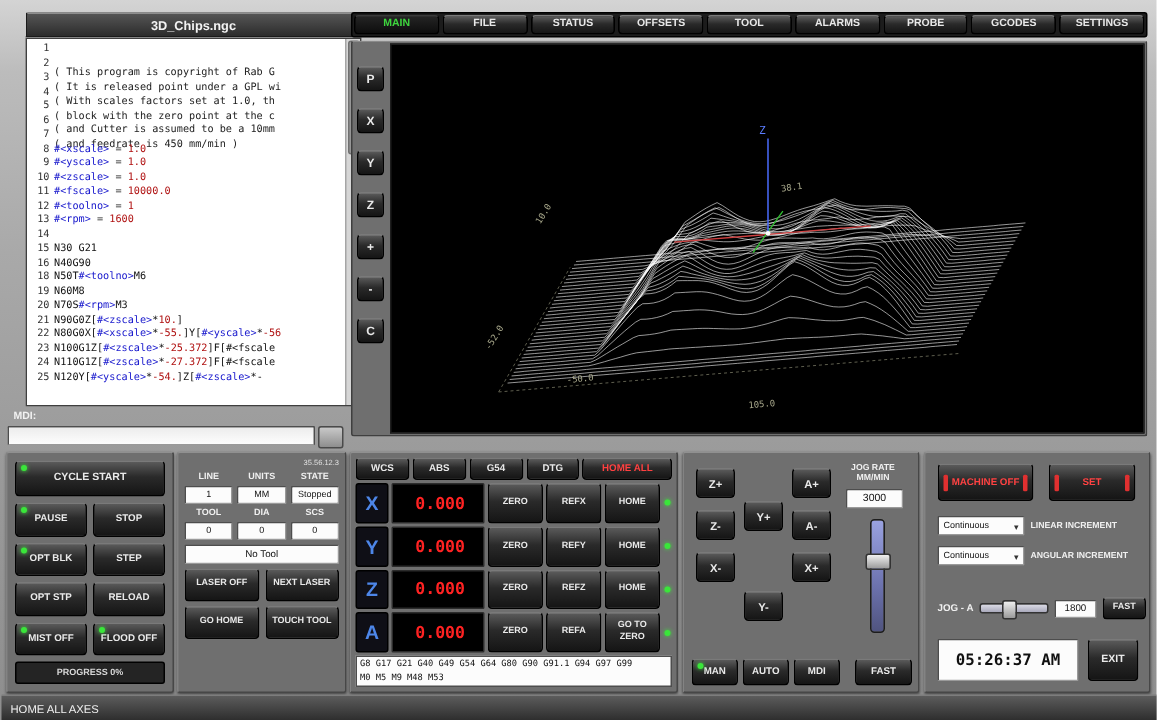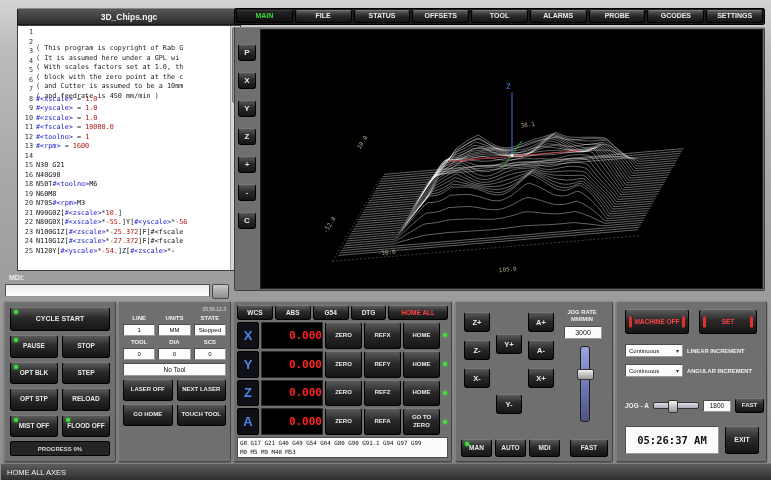--- a/index.html
+++ b/index.html
@@ -71,21 +71,21 @@
   
   #panelC{left:233px;top:301px;width:219px;height:161px;padding:3px;display:flex;flex-direction:column;gap:2px;}
   #dro-header{display:flex;gap:2px;height:15px;flex:none;}
   .dro-hbtn{flex:1;font-size:6.5px;}
   #home-all{flex:1.7;color:#ff4040;}
   #dro-rows{display:flex;flex-direction:column;gap:2px;flex:1;}
   .dro-row{display:flex;gap:2px;flex:1;align-items:stretch;}
   .axis-letter{width:20px;background:#0f0f16;color:#4d86e8;font-size:13px;font-weight:bold;
     display:flex;align-items:center;justify-content:center;border:1px solid #000;border-radius:2px;flex:none;}
   .axis-value{width:62px;background:#000;color:#ff2222;font-family:"DejaVu Sans Mono",monospace;font-size:11px;font-weight:bold;
-    display:flex;align-items:center;justify-content:flex-end;padding-right:0;border:1px solid #2c2c2c;box-sizing:border-box;flex:none;border-radius:1px;}
+    display:flex;align-items:center;justify-content:flex-end;padding-right:12px;border:1px solid #2c2c2c;box-sizing:border-box;flex:none;border-radius:1px;}
   .dro-btn{flex:1;font-size:6px;padding:0 1px;}
   .home-led{width:6px;display:flex;align-items:center;justify-content:center;flex:none;}
   .home-led i{width:4px;height:4px;border-radius:50%;background:#3ae63a;box-shadow:0 0 3px #3ae63a;display:block;}
   #gcode-strip{background:#fcfcfc;border:1px solid #4d4d4d;font-family:"DejaVu Sans Mono",monospace;font-size:5.8px;
     line-height:8.5px;color:#111;padding:1px 2px;height:21px;box-sizing:border-box;flex:none;white-space:nowrap;overflow:hidden;}
 
   
   #panelD{left:455px;top:301px;width:158px;height:161px;}
   #jogpad{position:absolute;left:6px;top:6px;width:96px;height:112px;}
   .jog-btn{position:absolute;width:26px;height:20px;font-size:7.5px;}
@@ -126,21 +126,21 @@
     color:#f0f0f0;font-size:7.5px;display:flex;align-items:center;padding-left:6px;box-sizing:border-box;}
 </style>
 </head>
 <body>
 
 <div id="editor">
   <div id="editor-title">3D_Chips.ngc</div>
   <div id="code">
 
   <div class="code-line comment"><span class="lnum">1</span><span class="ltxt">( This program is copyright of Rab G</span></div>
-      <div class="code-line comment"><span class="lnum">2</span><span class="ltxt">( It is assumed here under a GPL wi</span></div>
+      <div class="code-line comment"><span class="lnum">2</span><span class="ltxt">( It is released point under a GPL wi</span></div>
       <div class="code-line comment"><span class="lnum">3</span><span class="ltxt">( With scales factors set at 1.0, th</span></div>
       <div class="code-line comment"><span class="lnum">4</span><span class="ltxt">( block with the zero point at the c</span></div>
       <div class="code-line comment"><span class="lnum">5</span><span class="ltxt">( and Cutter is assumed to be a 10mm</span></div>
       <div class="code-line comment"><span class="lnum">6</span><span class="ltxt">( and feedrate is 450 mm/min )</span></div>
       <div class="code-line"><span class="lnum">7</span><span class="ltxt"></span></div>
       <div class="code-line"><span class="lnum">8</span><span class="ltxt"><b class="v">#&lt;xscale&gt;</b> = <b class="num">1.0</b></span></div>
       <div class="code-line"><span class="lnum">9</span><span class="ltxt"><b class="v">#&lt;yscale&gt;</b> = <b class="num">1.0</b></span></div>
       <div class="code-line"><span class="lnum">10</span><span class="ltxt"><b class="v">#&lt;zscale&gt;</b> = <b class="num">1.0</b></span></div>
       <div class="code-line"><span class="lnum">11</span><span class="ltxt"><b class="v">#&lt;fscale&gt;</b> = <b class="num">10000.0</b></span></div>
       <div class="code-line"><span class="lnum">12</span><span class="ltxt"><b class="v">#&lt;toolno&gt;</b> = <b class="num">1</b></span></div>

